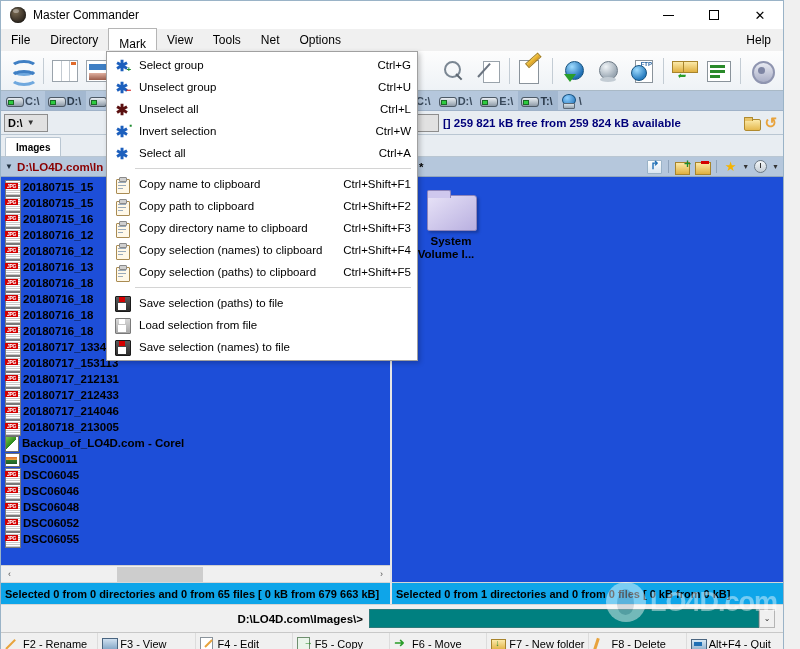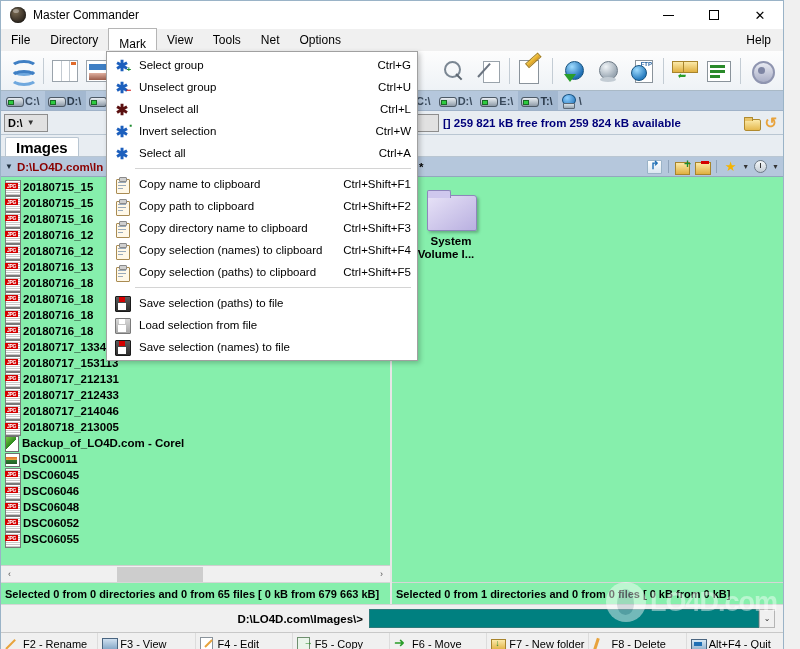--- a/index.html
+++ b/index.html
@@ -82,37 +82,37 @@
   .ico-folder::before{content:"";position:absolute;left:0;top:2px;width:15px;height:10px;
      background:linear-gradient(#fbe9a8,#e5b94e);border:1px solid #b08a2e;border-radius:1px 2px 2px 2px;}
   .ico-folder::after{content:"";position:absolute;left:0;top:0;width:7px;height:3px;
      background:#e9c468;border:1px solid #b08a2e;border-bottom:none;border-radius:1px 1px 0 0;}
   .ico-undo { font-size:15px; color:#e8a33d; line-height:1; font-weight:bold; }
 
   
   .tabstrip { height:22px; background:#e8edf2; display:flex; align-items:flex-end;
               padding-left:4px; border-bottom:1px solid #b9c6d2; }
   .file-tab { height:19px; padding:0 10px; background:#ffffff; border:1px solid #b9c6d2;
-              border-bottom:none; font-size:15px; font-weight:bold; display:flex;
+              border-bottom:none; font-size:10px; font-weight:bold; display:flex;
               align-items:center; border-radius:2px 2px 0 0; }
 
   
   .crumbrow { height:20px; background:#b5c7dc; display:flex; align-items:center;
               padding:0 4px; gap:4px; border-bottom:1px solid #93a7bd; }
   .crumb-arrow { font-size:8px; color:#203040; }
   .crumb-text { font-size:11.5px; font-weight:bold; color:#8b0000; white-space:nowrap;
                 overflow:hidden; }
   .crumb-text.plain { color:#000; letter-spacing:.5px; }
   .crumb-tools { margin-left:auto; display:flex; align-items:center; gap:3px; }
   .ctool { width:17px;height:16px;display:flex;align-items:center;justify-content:center;
            border:1px solid transparent;border-radius:2px;}
   .csep{width:1px;height:13px;background:#8fa3ba;margin:0 2px;}
 
   
-  .filelist { flex:1; background:#86efac; position:relative; overflow:hidden;
+  .filelist { flex:1; background:#1d4ed8; position:relative; overflow:hidden;
               padding:2px 0 12px 2px; }
   .fl-cols { display:flex; flex-wrap:wrap; flex-direction:column; height:100%;
              align-content:flex-start; }
   .frow { display:flex; align-items:center; gap:4px; height:16px; width:245px;
           padding-left:2px; }
   .fname { font-size:11.5px; font-weight:bold; color:#000; white-space:nowrap;
            overflow:hidden; text-overflow:ellipsis; }
   
   .ico-jpg{width:14px;height:14px;position:relative;flex:0 0 auto;}
   .ico-jpg::before{content:"";position:absolute;left:0;top:0;width:14px;height:14px;
@@ -152,21 +152,21 @@
 
   
   .hscroll{height:17px;background:#f0f0f0;border-top:1px solid #cfcfcf;display:flex;
            align-items:center;}
   .hs-btn{width:17px;height:15px;display:flex;align-items:center;justify-content:center;
           font-size:9px;color:#505050;background:#f0f0f0;}
   .hs-track{flex:1;height:15px;background:#f0f0f0;position:relative;}
   .hs-thumb{position:absolute;left:28%;top:0;width:24%;height:15px;background:#cdcdcd;}
 
   
-  .pstatus{height:22px;background:#86efac;border-top:1px solid #d6d6d6;display:flex;
+  .pstatus{height:22px;background:#0ea5e9;border-top:1px solid #d6d6d6;display:flex;
            align-items:center;padding-left:4px;font-size:11px;font-weight:bold;color:#000;
            white-space:nowrap;overflow:hidden;}
 
   
   .cmdrow{height:28px;background:#f0f0f0;display:flex;align-items:center;
           border-top:1px solid #d6d6d6;padding:0 8px;position:relative;}
   .cmd-prompt{font-size:11.5px;font-weight:bold;color:#000;margin-left:auto;padding-right:6px;}
   .cmd-input{width:390px;height:19px;background:#008080;border:1px solid #2d7a7a;}
   .cmd-drop{width:16px;height:19px;background:#f0f0f0;border:1px solid #b5b5b5;
             display:flex;align-items:center;justify-content:center;font-size:8px;color:#333;}

